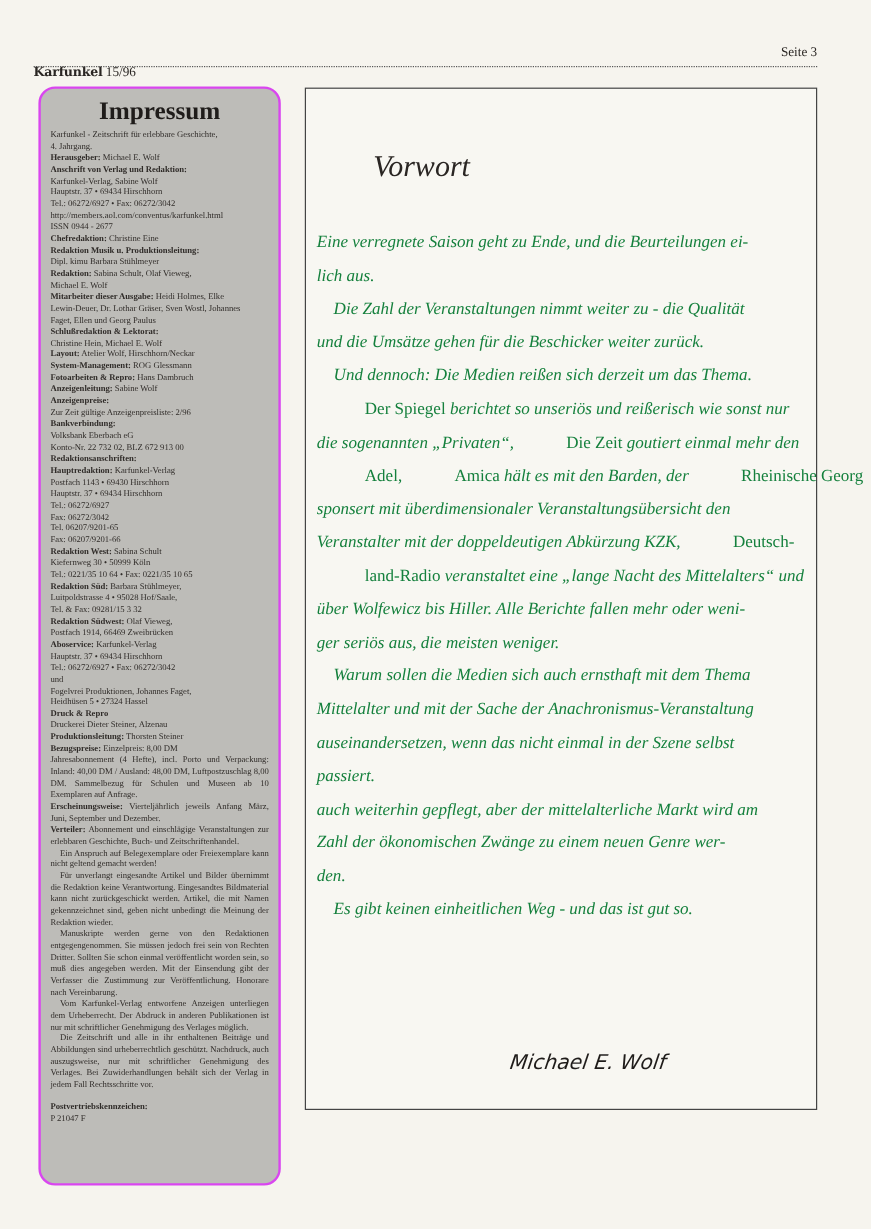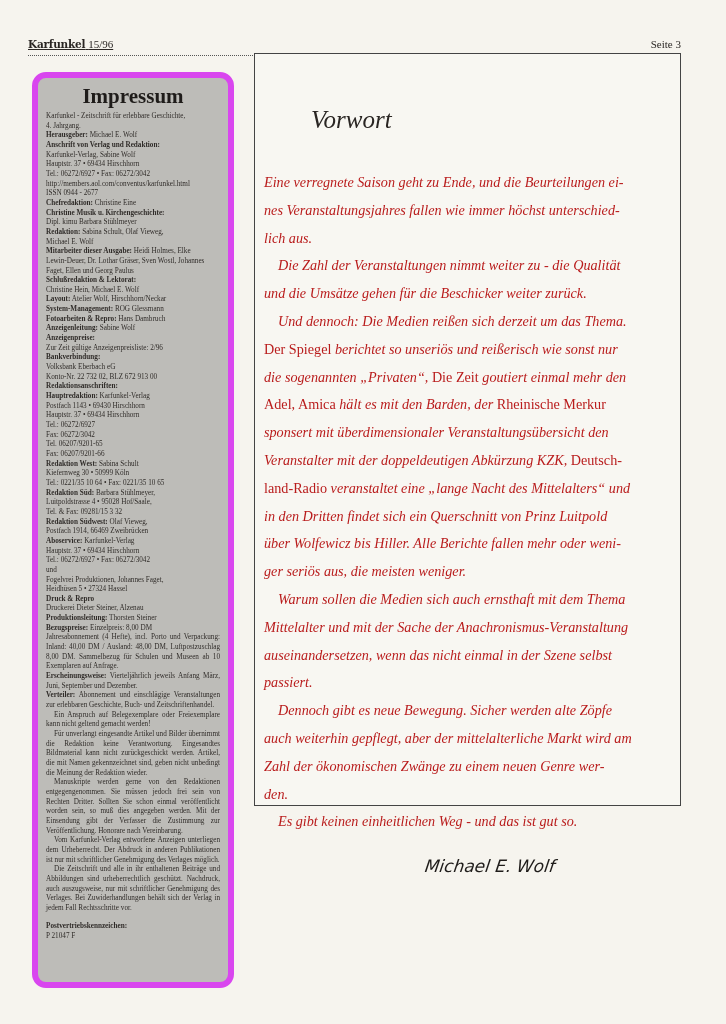--- a/index.html
+++ b/index.html
@@ -1,34 +1,34 @@
 <!DOCTYPE html>
 <html><head>
 <meta charset="utf-8">
 <style>
   html,body{margin:0;padding:0;}
   body{width:726px;height:1024px;background:#f6f4ee;position:relative;overflow:hidden;font-family:"Liberation Serif",serif;color:#2a2623;}
   .header{position:absolute;left:28px;top:38px;width:653px;height:16px;font-size:11px;}
-  .header .brand{position:absolute;left:0;top:0;text-decoration:underline;}
+  .header .brand{position:absolute;left:0;top:16px;}
   .header .brand b{font-family:"DejaVu Serif",serif;font-weight:bold;font-size:10.5px;letter-spacing:-0.2px;}
   .header .page{position:absolute;right:0;top:0;margin-left:36px;}
   .header-rule{position:absolute;left:28px;top:55px;width:653px;border-top:1px dotted #555;}
-  .impressum{position:absolute;left:32px;top:72px;width:202px;height:916px;background:#bdbcb8;border:6px solid #d946ef;border-radius:14px;box-sizing:border-box;padding:4px 8px 0 8px;font-size:7.2px;line-height:9.65px;color:#302c29;}
+  .impressum{position:absolute;left:32px;top:72px;width:202px;height:916px;background:#bdbcb8;border:2px solid #d946ef;border-radius:14px;box-sizing:border-box;padding:4px 8px 0 8px;font-size:7.2px;line-height:9.65px;color:#302c29;}
   .imp-title{font-size:21px;font-weight:bold;text-align:center;line-height:28px;margin-bottom:2px;color:#1f1c1a;}
   .imp-line{white-space:nowrap;overflow:hidden;}
   .imp-line b{font-weight:bold;}
   .imp-just{text-align:justify;white-space:normal;}
   .imp-indent{text-indent:8px;}
   .imp-gap{height:9px;}
-  .vorwort-box{position:absolute;left:254px;top:53px;width:427px;height:753px;border:1.5px solid #444;box-sizing:border-box;background:#f8f7f2;}
+  .vorwort-box{position:absolute;left:254px;top:73px;width:427px;height:852px;border:1.5px solid #444;box-sizing:border-box;background:#f8f7f2;}
   .vorwort-title{position:absolute;left:56px;top:52px;font-size:25px;font-style:italic;color:#2a2623;}
-  .vorwort-body{position:absolute;left:9px;top:115px;width:410px;font-size:14.2px;line-height:27.8px;color:#b91c1c;}
+  .vorwort-body{position:absolute;left:9px;top:115px;width:410px;font-size:14.2px;line-height:27.8px;color:#15803d;}
   .vorwort-body .ln{white-space:nowrap;font-style:italic;}
   .vorwort-body .ln.ind{padding-left:14px;}
-  .vorwort-body .up{font-style:normal;}
+  .vorwort-body .up{font-style:normal;margin-left:40px;}
   .signature{position:absolute;left:170px;top:802px;font-family:"DejaVu Sans",sans-serif;font-style:italic;font-size:17px;color:#1f1c1a;transform:skewX(-8deg);}
 </style>
 </head>
 <body>
 
 <div class="header">
   <span class="brand"><b>Karfunkel</b> <span>15/96</span></span>
   <span class="page">Seite 3</span>
 </div>
 <div class="header-rule"></div>
@@ -39,21 +39,21 @@
       <div class="imp-line"><span>Karfunkel - Zeitschrift für erlebbare Geschichte,</span></div>
       <div class="imp-line"><span>4. Jahrgang.</span></div>
       <div class="imp-line"><b>Herausgeber:</b><span> Michael E. Wolf</span></div>
       <div class="imp-line"><b>Anschrift von Verlag und Redaktion:</b><span></span></div>
       <div class="imp-line"><span>Karfunkel-Verlag, Sabine Wolf</span></div>
       <div class="imp-line"><span>Hauptstr. 37 • 69434 Hirschhorn</span></div>
       <div class="imp-line"><span>Tel.: 06272/6927 • Fax: 06272/3042</span></div>
       <div class="imp-line"><span>http://members.aol.com/conventus/karfunkel.html</span></div>
       <div class="imp-line"><span>ISSN 0944 - 2677</span></div>
       <div class="imp-line"><b>Chefredaktion:</b><span> Christine Eine</span></div>
-      <div class="imp-line"><b>Christine Musik u. Kirchengeschichte:</b><span></span></div>
+      <div class="imp-line"><b>Redaktion Musik u. Produktionsleitung:</b><span></span></div>
       <div class="imp-line"><span>Dipl. kimu Barbara Stühlmeyer</span></div>
       <div class="imp-line"><b>Redaktion:</b><span> Sabina Schult, Olaf Vieweg,</span></div>
       <div class="imp-line"><span>Michael E. Wolf</span></div>
       <div class="imp-line"><b>Mitarbeiter dieser Ausgabe:</b><span> Heidi Holmes, Elke</span></div>
       <div class="imp-line"><span>Lewin-Deuer, Dr. Lothar Gräser, Sven Wostl, Johannes</span></div>
       <div class="imp-line"><span>Faget, Ellen und Georg Paulus</span></div>
       <div class="imp-line"><b>Schlußredaktion &amp; Lektorat:</b><span></span></div>
       <div class="imp-line"><span>Christine Hein, Michael E. Wolf</span></div>
       <div class="imp-line"><b>Layout:</b><span> Atelier Wolf, Hirschhorn/Neckar</span></div>
       <div class="imp-line"><b>System-Management:</b><span> ROG Glessmann</span></div>
@@ -103,38 +103,35 @@
     </div>
   <div class="imp-gap"></div>
   <div class="imp-line"><b>Postvertriebskennzeichen:</b></div>
   <div class="imp-line">P 21047 F</div>
 </div>
 
 <div class="vorwort-box">
   <div class="vorwort-title">Vorwort</div>
   <div class="vorwort-body" id="vorwort-body">
       <div class="ln"><span>Eine verregnete Saison geht zu Ende, und die Beurteilungen ei-</span></div>
-      <div class="ln"><span>nes Veranstaltungsjahres fallen wie immer höchst unterschied-</span></div>
       <div class="ln"><span>lich aus.</span></div>
       <div class="ln ind"><span>Die Zahl der Veranstaltungen nimmt weiter zu - die Qualität</span></div>
       <div class="ln"><span>und die Umsätze gehen für die Beschicker weiter zurück.</span></div>
       <div class="ln ind"><span>Und dennoch: Die Medien reißen sich derzeit um das Thema.</span></div>
       <div class="ln"><span class="up">Der Spiegel</span><span> berichtet so unseriös und reißerisch wie sonst nur</span></div>
       <div class="ln"><span>die sogenannten „Privaten“, </span><span class="up">Die Zeit</span><span> goutiert einmal mehr den</span></div>
-      <div class="ln"><span class="up">Adel, </span><span class="up">Amica</span><span> hält es mit den Barden, der </span><span class="up">Rheinische Merkur</span></div>
+      <div class="ln"><span class="up">Adel, </span><span class="up">Amica</span><span> hält es mit den Barden, der </span><span class="up">Rheinische Georg</span></div>
       <div class="ln"><span>sponsert mit überdimensionaler Veranstaltungsübersicht den</span></div>
       <div class="ln"><span>Veranstalter mit der doppeldeutigen Abkürzung KZK, </span><span class="up">Deutsch-</span></div>
       <div class="ln"><span class="up">land-Radio</span><span> veranstaltet eine „lange Nacht des Mittelalters“ und</span></div>
-      <div class="ln"><span>in den Dritten findet sich ein Querschnitt von Prinz Luitpold</span></div>
       <div class="ln"><span>über Wolfewicz bis Hiller. Alle Berichte fallen mehr oder weni-</span></div>
       <div class="ln"><span>ger seriös aus, die meisten weniger.</span></div>
       <div class="ln ind"><span>Warum sollen die Medien sich auch ernsthaft mit dem Thema</span></div>
       <div class="ln"><span>Mittelalter und mit der Sache der Anachronismus-Veranstaltung</span></div>
       <div class="ln"><span>auseinandersetzen, wenn das nicht einmal in der Szene selbst</span></div>
       <div class="ln"><span>passiert.</span></div>
-      <div class="ln ind"><span>Dennoch gibt es neue Bewegung. Sicher werden alte Zöpfe</span></div>
       <div class="ln"><span>auch weiterhin gepflegt, aber der mittelalterliche Markt wird am</span></div>
       <div class="ln"><span>Zahl der ökonomischen Zwänge zu einem neuen Genre wer-</span></div>
       <div class="ln"><span>den.</span></div>
       <div class="ln ind"><span>Es gibt keinen einheitlichen Weg - und das ist gut so.</span></div>
     </div>
   <div class="signature">Michael E. Wolf</div>
 </div>
 
 </body></html>

